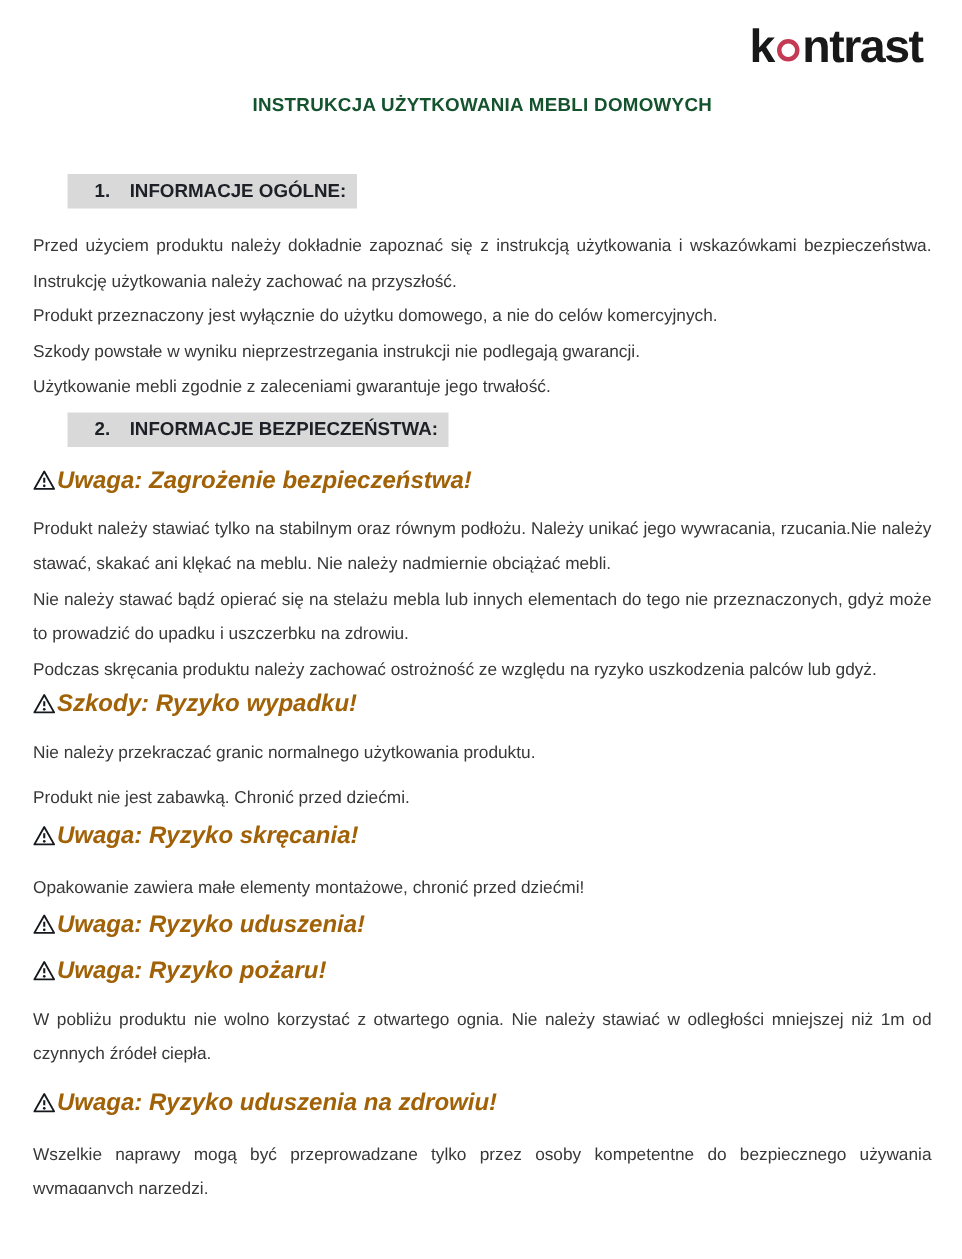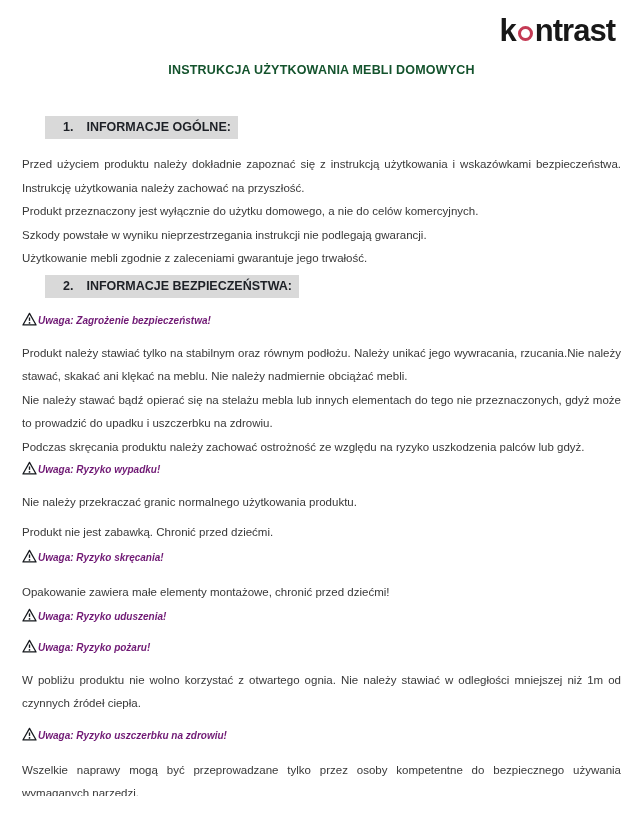--- a/index.html
+++ b/index.html
@@ -64,24 +64,24 @@
   .heading-row { line-height: 0; }
   
   p.body-text {
     font-size: 11.5px;
     line-height: 23.5px;
     text-align: justify;
     color: #383838;
   }
   
   .warn-title {
-    font-size: 10px;
+    font-size: 16px;
     font-weight: bold;
     font-style: italic;
-    color: #701a75;
+    color: #a16207;
     line-height: 18px;
   }
   .w-icon {
     display: inline-block;
     vertical-align: -2px;
     margin-right: 1px;
     font-style: normal;
   }
   .w-icon svg { display: block; }
 </style>
@@ -115,21 +115,21 @@
             <circle cx="12" cy="17.2" r="1.4" fill="#15181d"></circle>
           </svg></span><span>Uwaga: Zagrożenie bezpieczeństwa!</span></div>
     <p class="body-text" style="margin-top:12px;">Produkt należy stawiać tylko na stabilnym oraz równym podłożu. Należy unikać jego wywracania, rzucania.Nie należy stawać, skakać ani klękać na meblu. Nie należy nadmiernie obciążać mebli.</p>
     <p class="body-text">Nie należy stawać bądź opierać się na stelażu mebla lub innych elementach do tego nie przeznaczonych, gdyż może to prowadzić do upadku i uszczerbku na zdrowiu.</p>
     <p class="body-text">Podczas skręcania produktu należy zachować ostrożność ze względu na ryzyko uszkodzenia palców lub gdyż.</p>
 
     <div class="warn-title" style="margin-top:2px;"><span class="w-icon"><svg width="15" height="14" viewBox="0 0 24 22">
             <path d="M12 2 L22.5 20.5 L1.5 20.5 Z" fill="none" stroke="#15181d" stroke-width="2" stroke-linejoin="round"></path>
             <line x1="12" y1="8.5" x2="12" y2="14" stroke="#15181d" stroke-width="2.2"></line>
             <circle cx="12" cy="17.2" r="1.4" fill="#15181d"></circle>
-          </svg></span><span>Uwaga: Ryzyko wypadku!</span></div>
+          </svg></span><span>Szkody: Ryzyko wypadku!</span></div>
     <p class="body-text" style="margin-top:12px;">Nie należy przekraczać granic normalnego użytkowania produktu.</p>
     <p class="body-text" style="margin-top:6px;">Produkt nie jest zabawką. Chronić przed dziećmi.</p>
 
     <div class="warn-title" style="margin-top:5px;"><span class="w-icon"><svg width="15" height="14" viewBox="0 0 24 22">
             <path d="M12 2 L22.5 20.5 L1.5 20.5 Z" fill="none" stroke="#15181d" stroke-width="2" stroke-linejoin="round"></path>
             <line x1="12" y1="8.5" x2="12" y2="14" stroke="#15181d" stroke-width="2.2"></line>
             <circle cx="12" cy="17.2" r="1.4" fill="#15181d"></circle>
           </svg></span><span>Uwaga: Ryzyko skręcania!</span></div>
     <p class="body-text" style="margin-top:14px;">Opakowanie zawiera małe elementy montażowe, chronić przed dziećmi!</p>
 
@@ -143,17 +143,17 @@
             <path d="M12 2 L22.5 20.5 L1.5 20.5 Z" fill="none" stroke="#15181d" stroke-width="2" stroke-linejoin="round"></path>
             <line x1="12" y1="8.5" x2="12" y2="14" stroke="#15181d" stroke-width="2.2"></line>
             <circle cx="12" cy="17.2" r="1.4" fill="#15181d"></circle>
           </svg></span><span>Uwaga: Ryzyko pożaru!</span></div>
     <p class="body-text" style="margin-top:12px;">W pobliżu produktu  nie wolno korzystać z otwartego ognia. Nie należy stawiać w odległości mniejszej niż 1m od czynnych źródeł ciepła.</p>
 
     <div class="warn-title" style="margin-top:11px;"><span class="w-icon"><svg width="15" height="14" viewBox="0 0 24 22">
             <path d="M12 2 L22.5 20.5 L1.5 20.5 Z" fill="none" stroke="#15181d" stroke-width="2" stroke-linejoin="round"></path>
             <line x1="12" y1="8.5" x2="12" y2="14" stroke="#15181d" stroke-width="2.2"></line>
             <circle cx="12" cy="17.2" r="1.4" fill="#15181d"></circle>
-          </svg></span><span>Uwaga: Ryzyko uszczerbku na zdrowiu!</span></div>
+          </svg></span><span>Uwaga: Ryzyko uduszenia na zdrowiu!</span></div>
     <p class="body-text" style="margin-top:14px;">Wszelkie naprawy mogą być przeprowadzane tylko przez osoby kompetentne do bezpiecznego używania wymaganych narzędzi.</p>
 
   </div>
 </div>
 
 </body></html>

